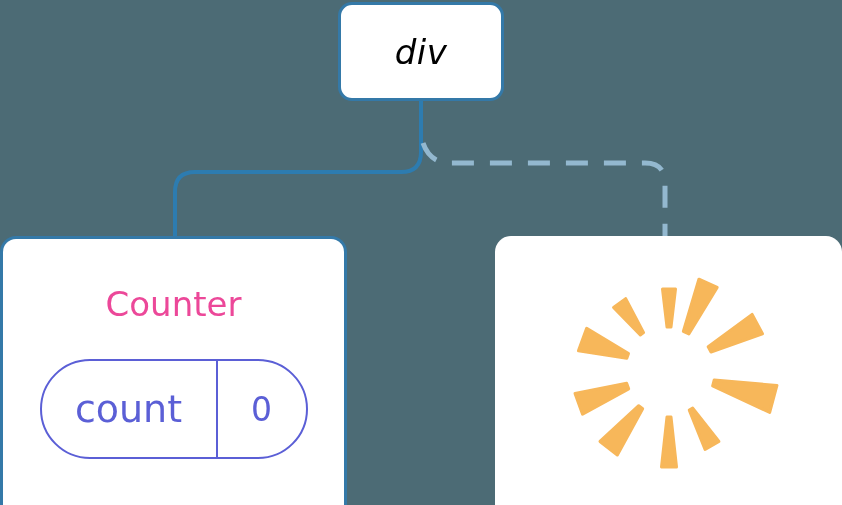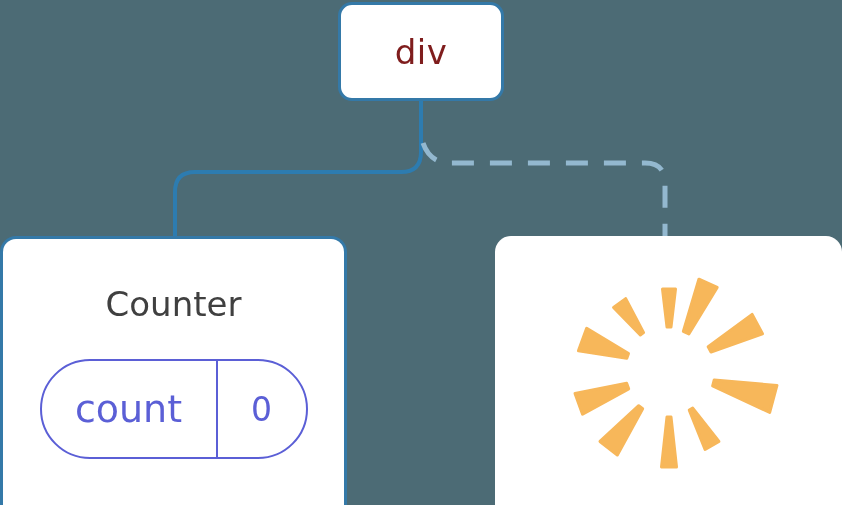--- a/index.html
+++ b/index.html
@@ -40,40 +40,41 @@
     left: 338px;
     top: 2px;
     width: 166px;
     height: 99px;
     border: 3px solid #3479a8;
     border-radius: 14px;
     justify-content: center;
   }
   #node-div .tag-label {
     font-size: 34px;
-    color: #7f1d1d;
+    color: #000000;
     letter-spacing: 0.5px;
     line-height: 1;
+    font-style: italic;
   }
 
   #node-counter {
     left: 0px;
     top: 236px;
     width: 347px;
     height: 269px;
     border: 3px solid #3479a8;
     border-radius: 16px;
     border-bottom: none;
     border-bottom-left-radius: 0;
     border-bottom-right-radius: 0;
     padding-top: 48px;
   }
   #node-counter .comp-title {
     font-size: 34px;
-    color: #404040;
+    color: #ec4899;
     line-height: 1;
     margin-bottom: 38px;
   }
 
   
   .state-pill {
     width: 268px;
     height: 100px;
     border: 2px solid #5b5fd6;
     border-radius: 50px;

